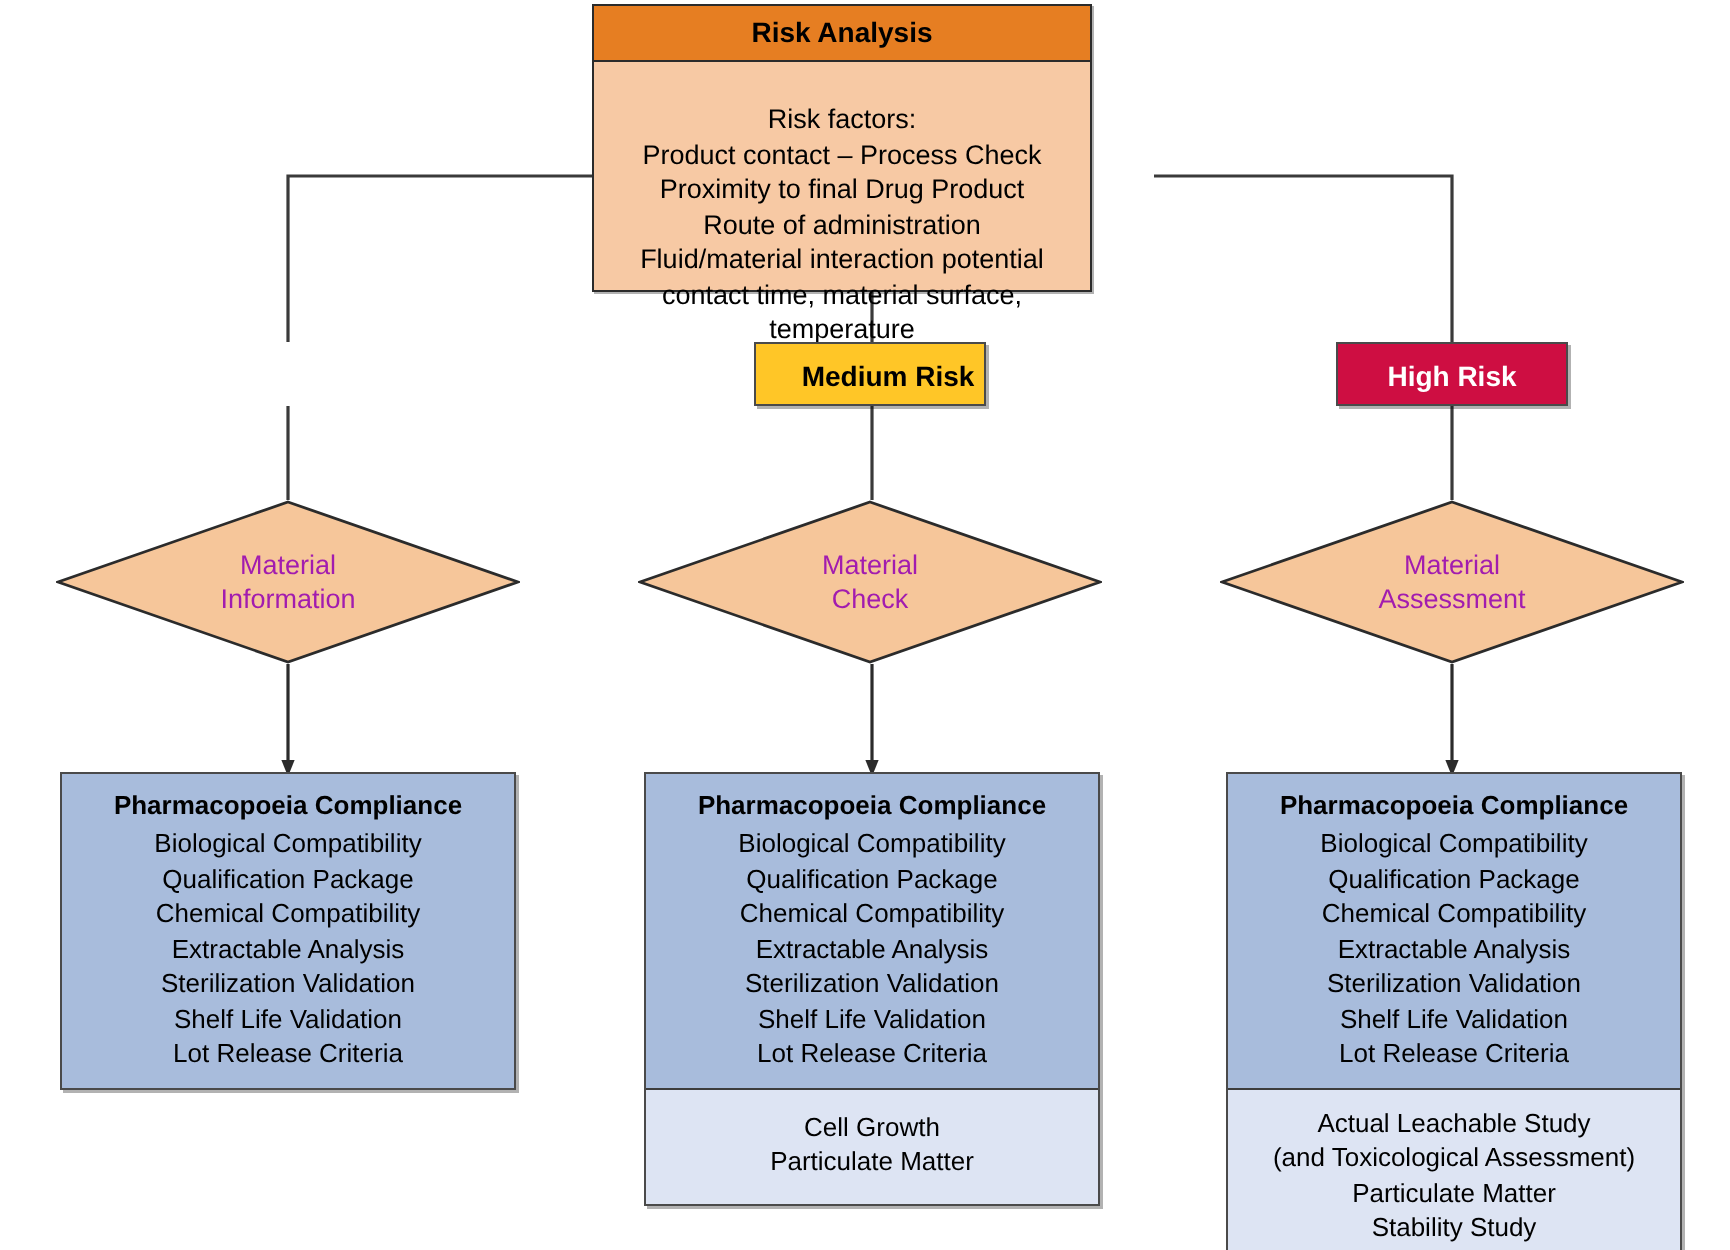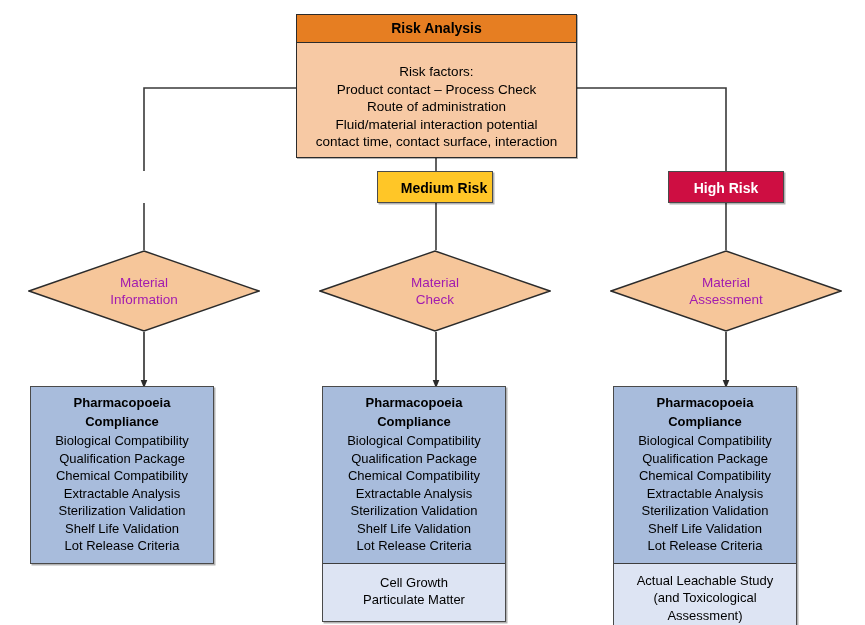--- a/index.html
+++ b/index.html
@@ -29,22 +29,22 @@
 
   .node {
     position: absolute;
     box-sizing: border-box;
     text-align: center;
   }
 
   
   .ra-box {
     left: 296px;
-    top: 14px;
-    width: 281px;
+    top: 2px;
+    width: 250px;
     height: 144px;
     border: 1px solid #2b2b2b;
     background: #F7C9A4;
     box-shadow: 1px 1px 0 rgba(0,0,0,0.30);
   }
   .ra-header {
     height: 27px;
     line-height: 27px;
     background: #E67E22;
     border-bottom: 1px solid #2b2b2b;
@@ -93,21 +93,21 @@
     line-height: 17px;
     color: #a21caf;
   }
   .d-low  { left: 28px;  }
   .d-med  { left: 319px; }
   .d-high { left: 610px; }
 
   
   .rbox {
     top: 386px;
-    width: 184px;
+    width: 228px;
     border: 1px solid #4a4a4a;
     background: #A8BCDC;
     box-shadow: 1.5px 1.5px 0 rgba(0,0,0,0.30);
   }
   .rbox-low  { left: 30px;  }
   .rbox-med  { left: 322px; }
   .rbox-high { left: 613px; }
 
   .rbox-main {
     padding: 6px 4px 8px 4px;
@@ -156,23 +156,24 @@
     <path d="M144,332 L144,384" fill="none" stroke="#2b2b2b" stroke-width="1.6" marker-end="url(#arrow)"></path>
     <path d="M436,332 L436,384" fill="none" stroke="#2b2b2b" stroke-width="1.6" marker-end="url(#arrow)"></path>
     <path d="M726,332 L726,384" fill="none" stroke="#2b2b2b" stroke-width="1.6" marker-end="url(#arrow)"></path>
   </svg>
 
   <div class="node ra-box">
     <div class="ra-header">Risk Analysis</div>
     <div class="ra-body">
       <div>Risk factors:</div>
       <div>Product contact – Process Check</div>
+      <div>Proximity to final Drug Product</div>
       <div>Route of administration</div>
       <div>Fluid/material interaction potential</div>
-      <div>contact time, contact surface, interaction</div>
+      <div>contact time, material surface, temperature</div>
     </div>
   </div>
 
   <div class="node chip chip-medium">Medium Risk</div>
   <div class="node chip chip-high">High Risk</div>
 
   <div class="node diamond d-low">
     <svg width="232" height="82" viewBox="0 0 232 82" xmlns="http://www.w3.org/2000/svg">
       <polygon points="116,1 231,41 116,81 1,41" fill="#F6C69A" stroke="#2b2b2b" stroke-width="1.4"></polygon>
     </svg>

